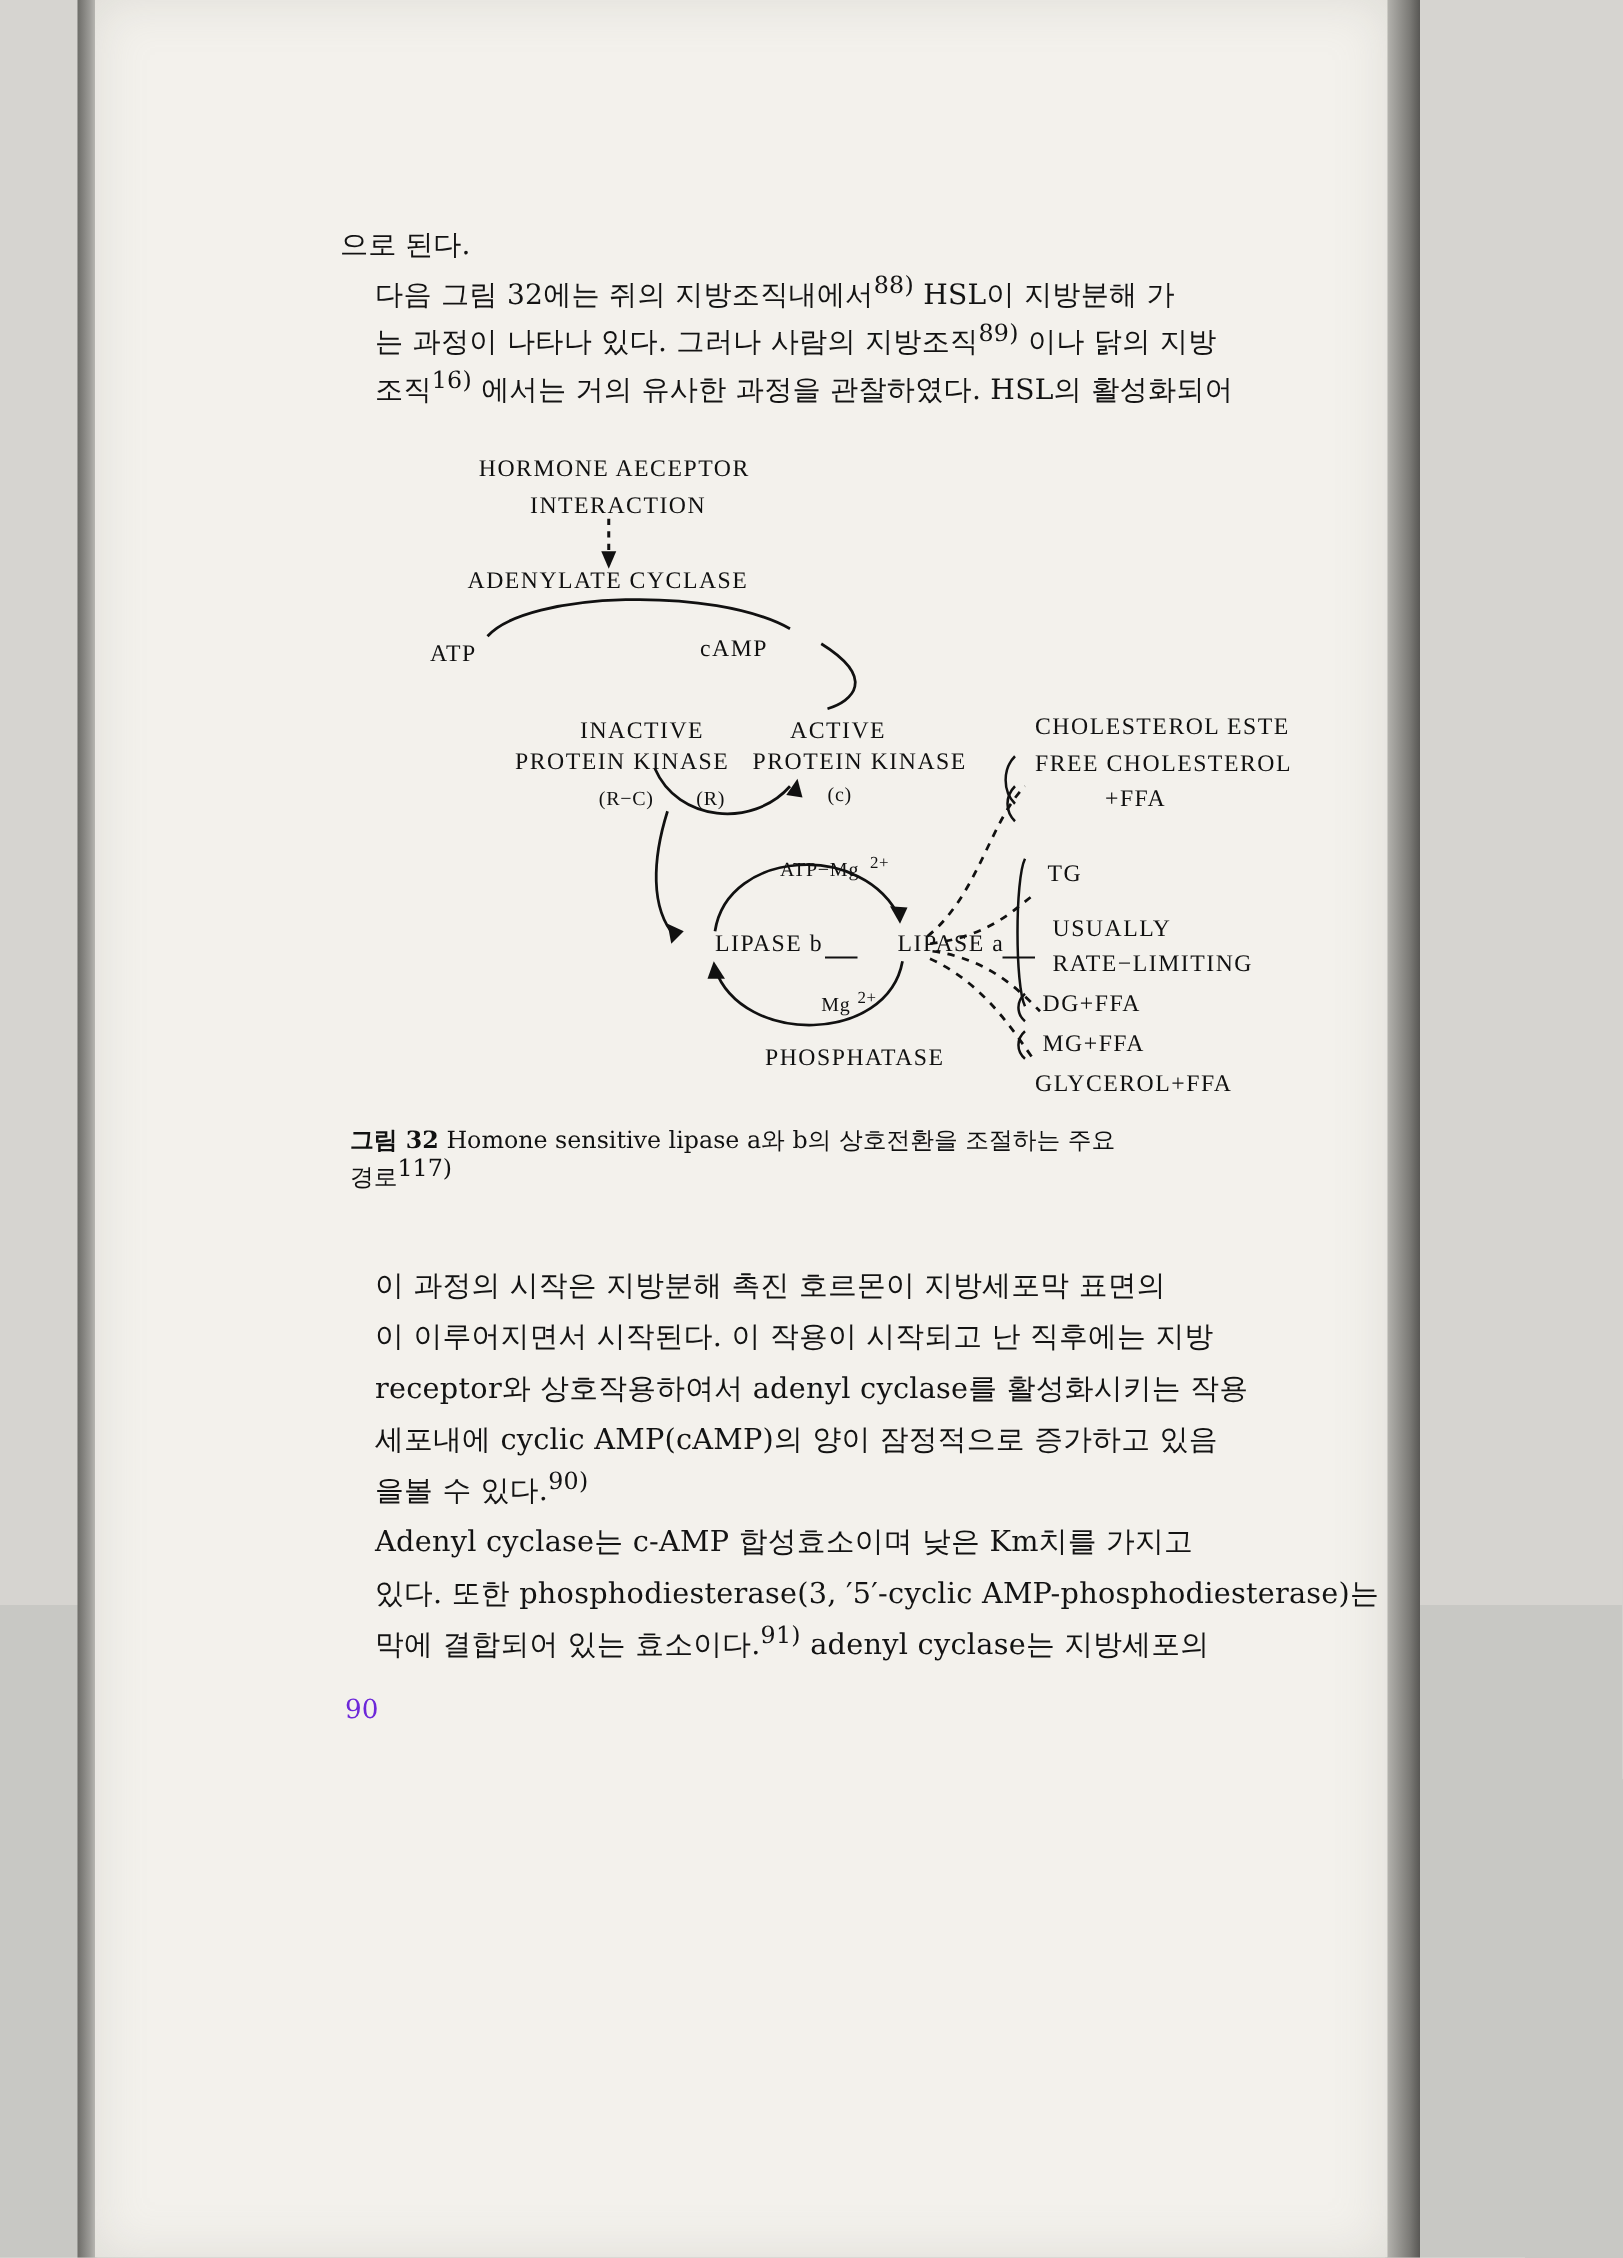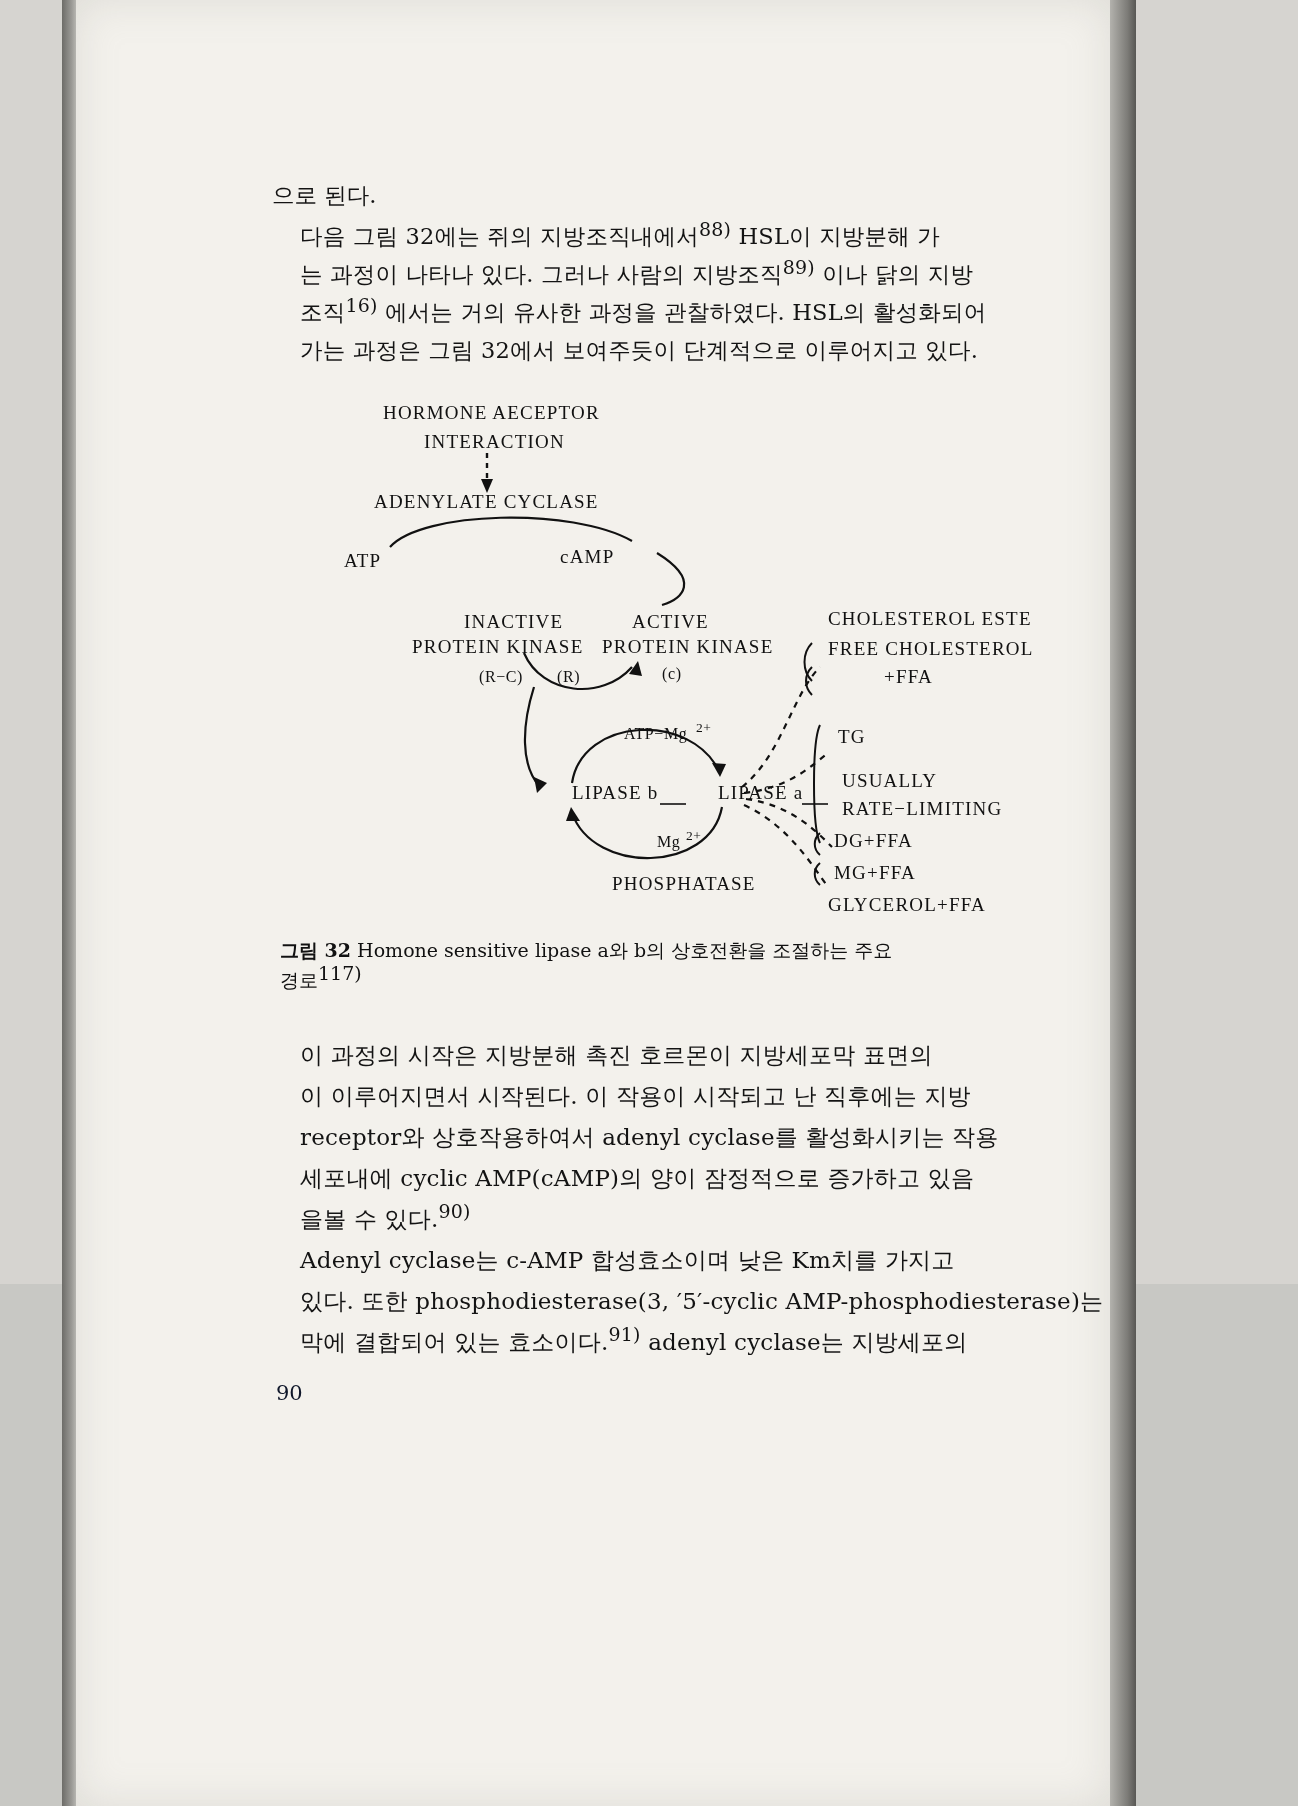--- a/index.html
+++ b/index.html
@@ -96,27 +96,27 @@
   .caption {
     font-family: "DejaVu Serif", "Liberation Serif", serif;
     font-size: 19px;
     line-height: 30px;
     color: #111;
     margin-top: 20px;
     margin-left: 8px;
   }
   .caption b { font-weight: bold; }
 
-  .body-block { margin-top: 40px; }
+  .body-block { margin-top: 52px; }
   .body-block .kpara { font-size: 23px; line-height: 41px; }
 
   .pageno {
     font-family: "DejaVu Serif", "Liberation Serif", serif;
     font-size: 21px;
-    color: #0f172a;
+    color: #6d28d9;
     margin-top: 18px;
     margin-left: 4px;
   }
 </style>
 </head>
 <body>
 
 <div class="page-wrap">
   <div class="page-shadow-left"></div>
   <div class="page-shadow-right"></div>
@@ -132,21 +132,20 @@
           <span>HSL이 지방분해 가</span>
         </span>
         <span class="kline">
           <span>는 과정이 나타나 있다. 그러나 사람의 지방조직</span><sup>89)</sup>
           <span>이나 닭의 지방</span>
         </span>
         <span class="kline">
           <span>조직</span><sup>16)</sup>
           <span>에서는 거의 유사한 과정을 관찰하였다. HSL의 활성화되어</span>
         </span>
-        <span class="kline">가는 과정은 그림 32에서 보여주듯이 단계적으로 이루어지고 있다.</span>
       </div>
 
       <div class="figure">
         <svg width="760" height="520" viewBox="0 0 760 520" xmlns="http://www.w3.org/2000/svg">
           <g fill="none" stroke="#111" stroke-width="2">
 
             <path d="M215,58 L215,84" stroke-dasharray="5,5" stroke-width="2.4"></path>
             <path d="M215,98 L209,84 L221,84 Z" fill="#111" stroke="none"></path>
 
             <path d="M118,152 C150,116 300,112 360,146" stroke-width="2.2"></path>

